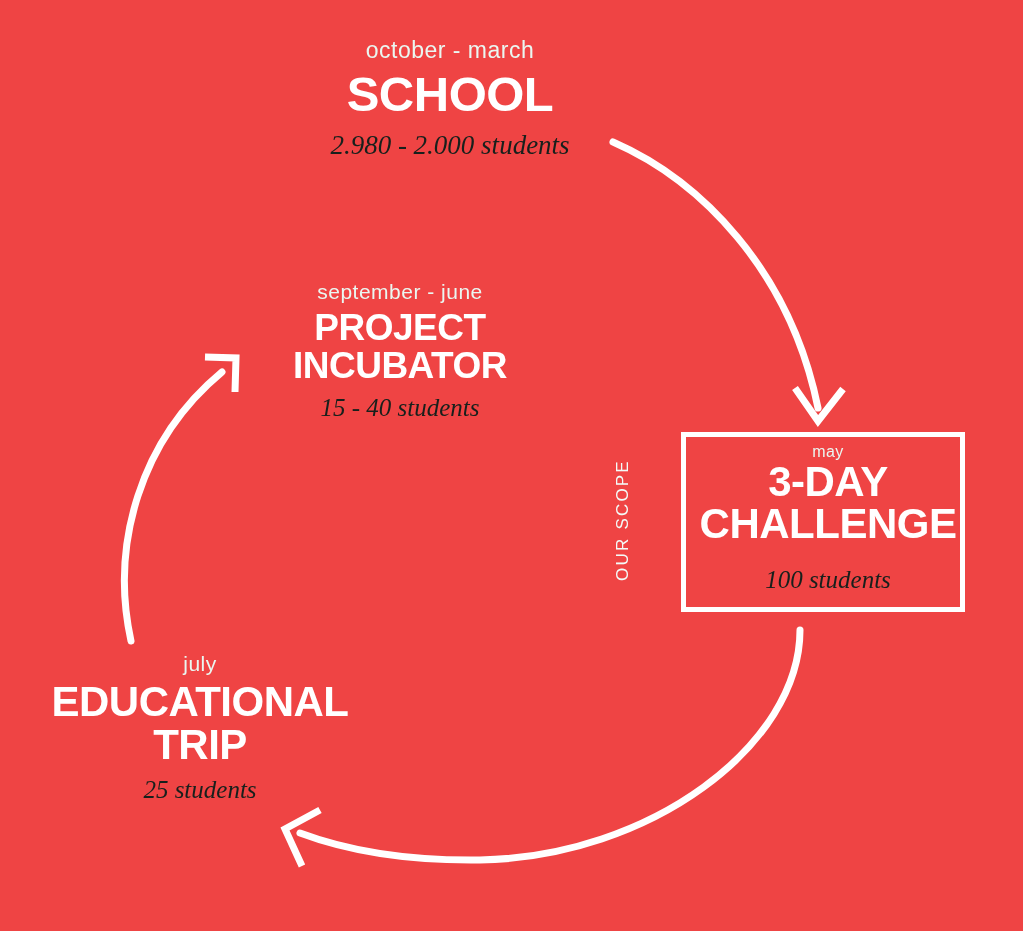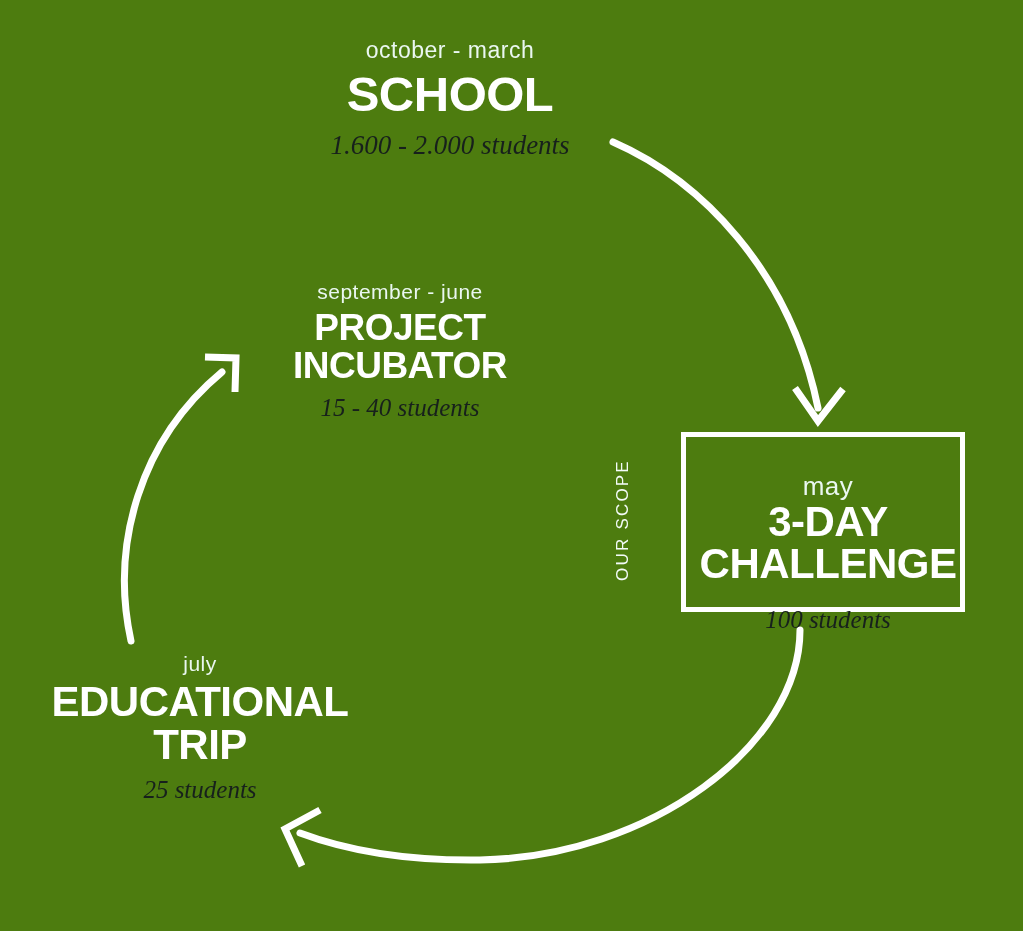--- a/index.html
+++ b/index.html
@@ -9,21 +9,21 @@
   body {
     width: 1023px;
     height: 931px;
     overflow: hidden;
     font-family: "Liberation Sans", sans-serif;
   }
   #canvas {
     position: relative;
     width: 1023px;
     height: 931px;
-    background: #4d7c0f;
+    background: #ef4444;
     overflow: hidden;
   }
   .arrows {
     position: absolute;
     left: 0;
     top: 0;
     width: 1023px;
     height: 931px;
     pointer-events: none;
   }
@@ -92,21 +92,21 @@
     box-sizing: border-box;
     border: 5px solid #ffffff;
   }
   #node-challenge .inner {
     position: absolute;
     left: -45px;
     top: 6px;
     width: 374px;
     text-align: center;
   }
-  #node-challenge .period { font-size: 26px; margin-top: 29px; }
+  #node-challenge .period { font-size: 16px; }
   #node-challenge .title { font-size: 42px; margin-top: 0; }
   #node-challenge .count { font-size: 25px; margin-top: 20px; }
 
   #scope-label {
     position: absolute;
     left: 612px;
     top: 455px;
     width: 130px;
     height: 22px;
     transform: rotate(-90deg);
@@ -142,21 +142,21 @@
       <path d="M 131 641 C 110 545 140 440 222 372" fill="none" stroke="#ffffff" stroke-width="7" stroke-linecap="round"></path>
       <path d="M 205 357 L 236 358 L 235 392" fill="none" stroke="#ffffff" stroke-width="7" stroke-linecap="butt" stroke-linejoin="miter"></path>
     </g>
   </svg>
 
   <div class="node" id="node-school">
     <div class="period">october - march</div>
     <div class="title">
       <div>SCHOOL</div>
     </div>
-    <div class="count">1.600 - 2.000 students</div>
+    <div class="count">2.980 - 2.000 students</div>
   </div>
 
   <div class="node" id="node-incubator">
     <div class="period">september - june</div>
     <div class="title">
       <div>PROJECT</div>
       <div>INCUBATOR</div>
     </div>
     <div class="count">15 - 40 students</div>
   </div>

